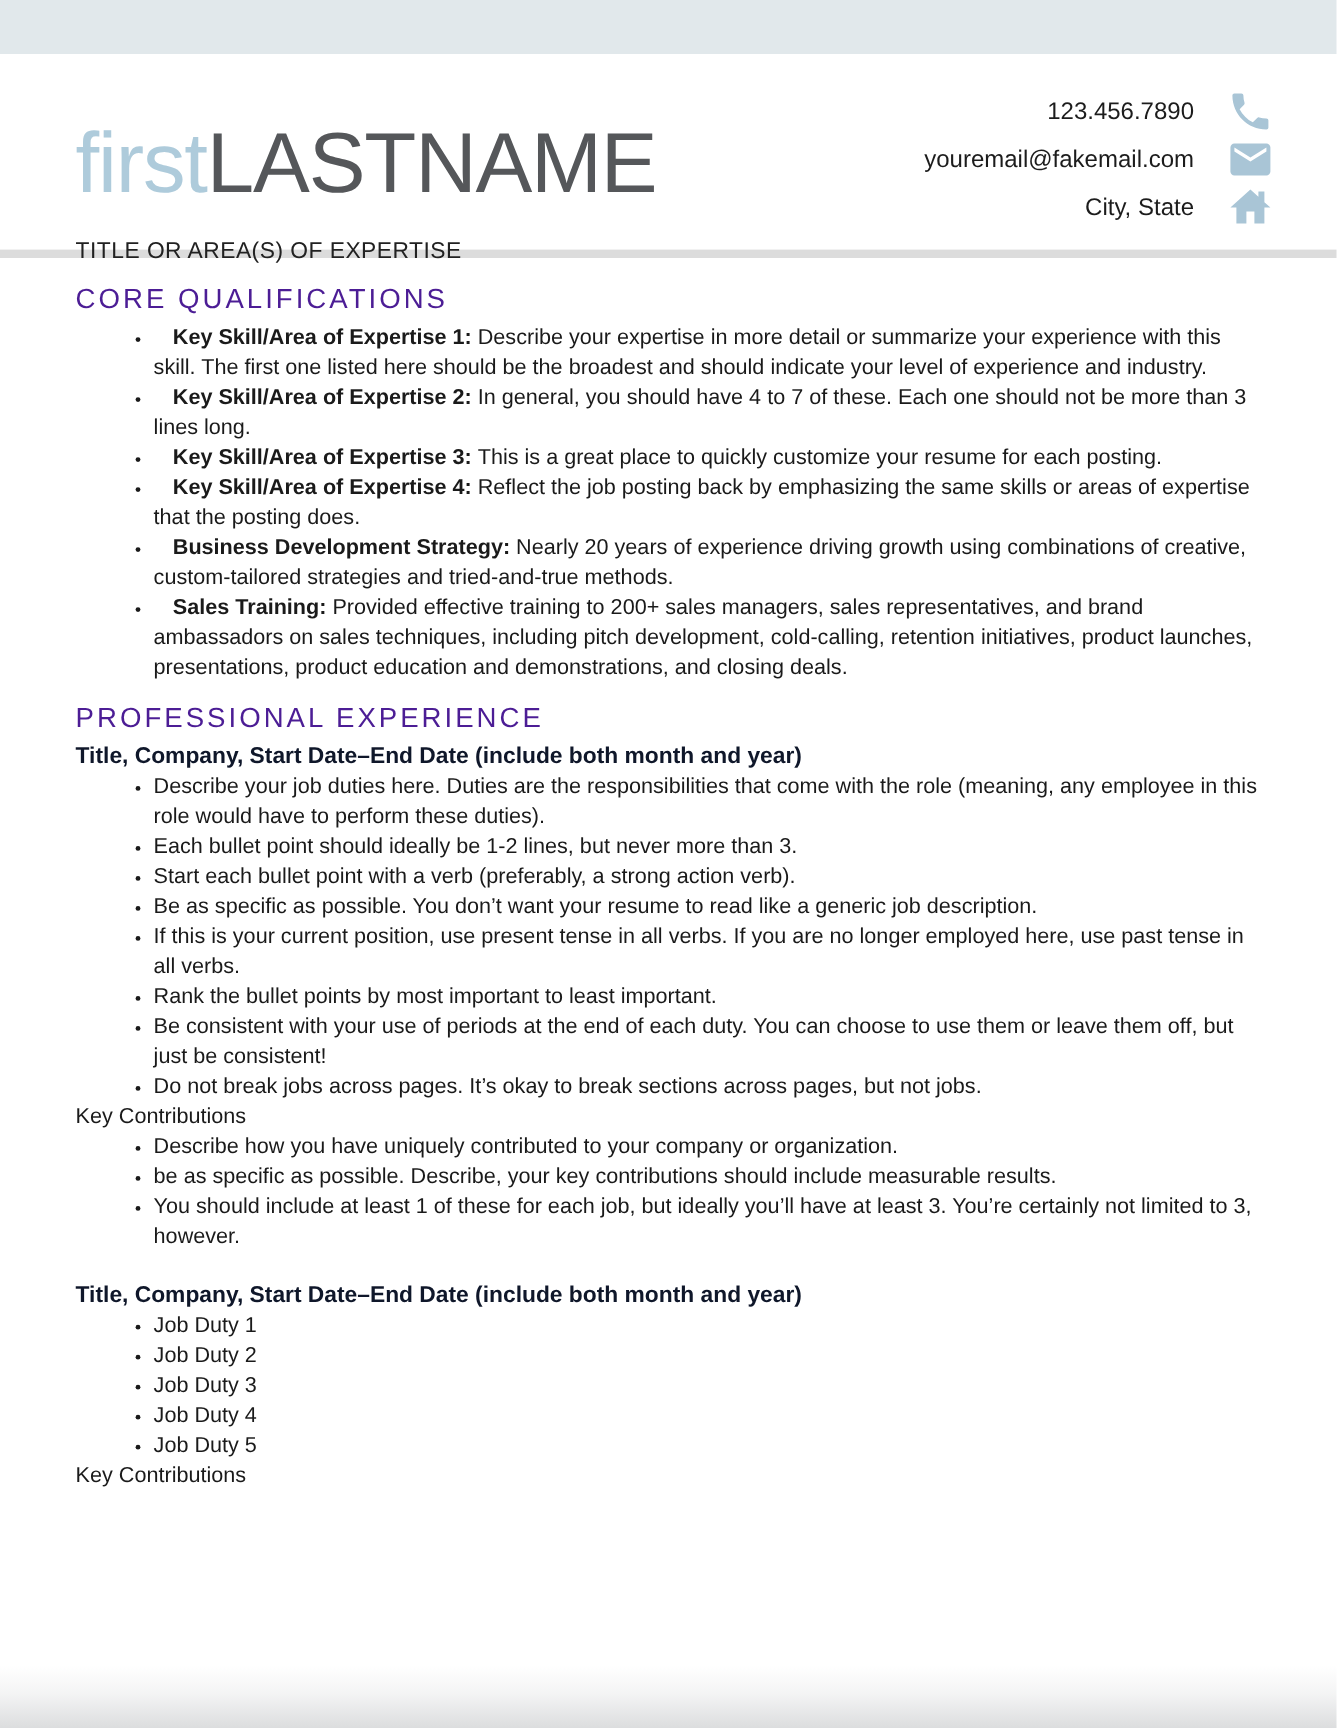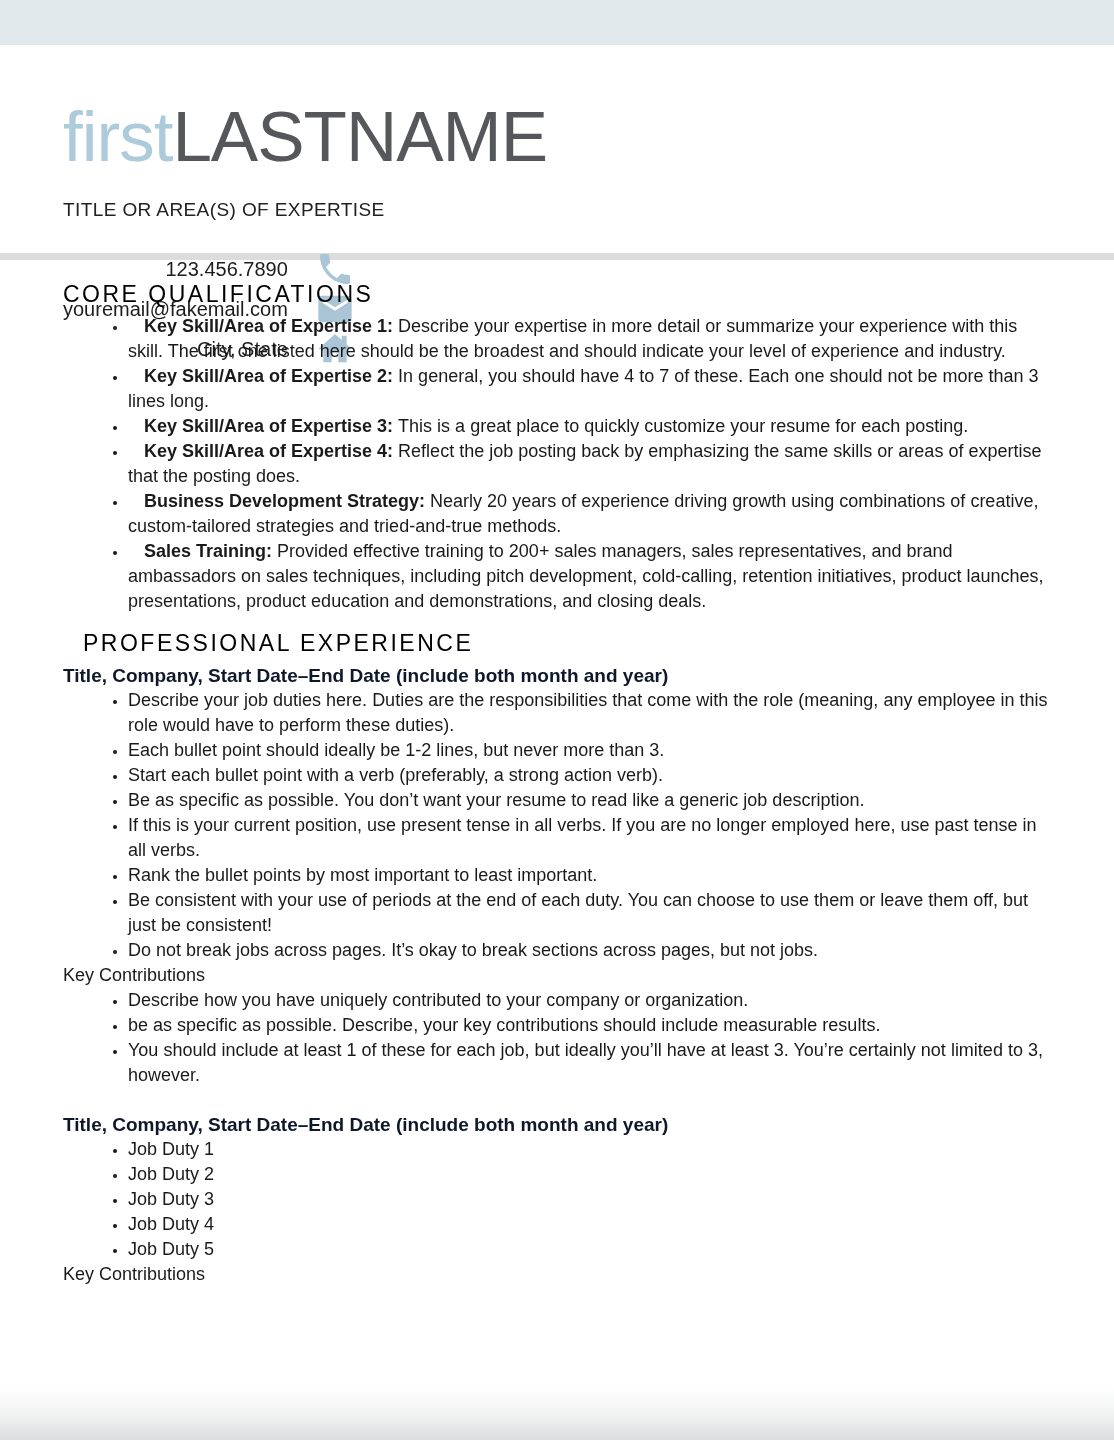--- a/index.html
+++ b/index.html
@@ -13,48 +13,47 @@
     overflow: hidden;
     font-family: "Liberation Sans", sans-serif;
     color: #1a1a1a;
   }
   .top-band { height: 45px; background: #e1e8eb; }
 
   .header {
     display: flex;
     justify-content: space-between;
     align-items: flex-start;
-    height: 208px;
+    height: 163px;
     padding: 0 52px 0 63px;
-    flex-direction: column;
   }
   .name-block { margin-top: 56px; }
   .name { font-size: 71px; line-height: 71px; font-weight: normal; letter-spacing: -1px; white-space: nowrap; }
   .name-first { color: #aecbdb; }
   .name-last { color: #55575a; }
   .subtitle { margin-top: 27px; font-size: 19px; letter-spacing: 0.4px; color: #212121; }
 
   .contact { margin-top: 28px; display: flex; flex-direction: column; align-items: flex-end; }
   .contact-row { display: flex; align-items: center; gap: 27px; }
   .contact-label { font-size: 20px; color: #1c1c1c; }
   .icon { width: 40px; height: 40px; color: #a9c5d6; display: block; }
   .icon svg { width: 100%; height: 100%; fill: currentColor; display: block; }
 
   .divider { height: 7px; background: #dcdcdc; }
 
   .content { padding: 20px 63px 0 63px; }
   .section-title {
     font-size: 23px;
     font-weight: normal;
     letter-spacing: 2.5px;
-    color: #000000;
+    color: #4c1d95;
     line-height: 28px;
     margin-bottom: 6px;
   }
-  .section-title.pe { margin-top: 15px; margin-left: 20px; }
+  .section-title.pe { margin-top: 15px; }
 
   ul.bullets { margin: 0; padding-left: 65px; list-style: disc; }
   ul.bullets li { font-size: 18px; line-height: 25px; color: #1a1a1a; }
   ul.bullets li::marker { font-size: 14px; }
   ul.bullets li strong { font-weight: bold; margin-left: 16px; }
 
   .job-heading { font-size: 19px; font-weight: bold; line-height: 25px; color: #0f172a; }
   .contrib-label { font-size: 18px; line-height: 25px; color: #1a1a1a; }
   .job + .job { margin-top: 24px; }
 

